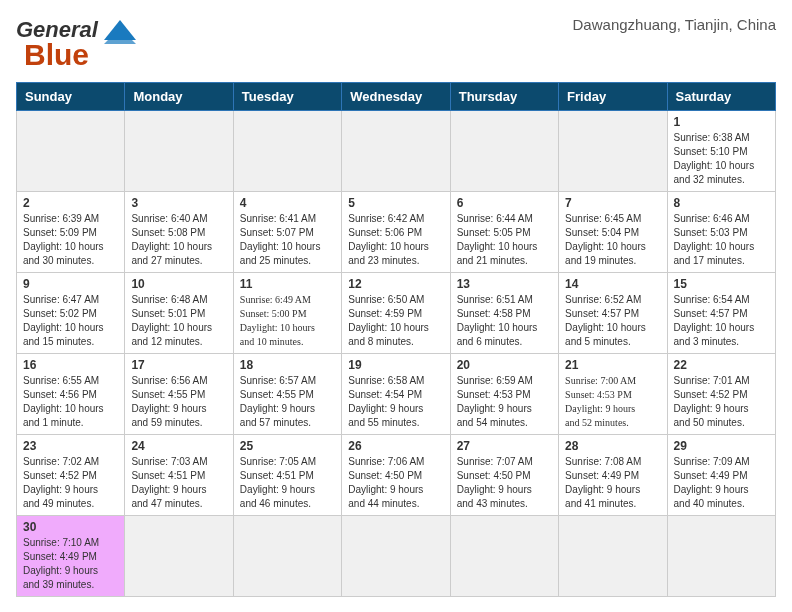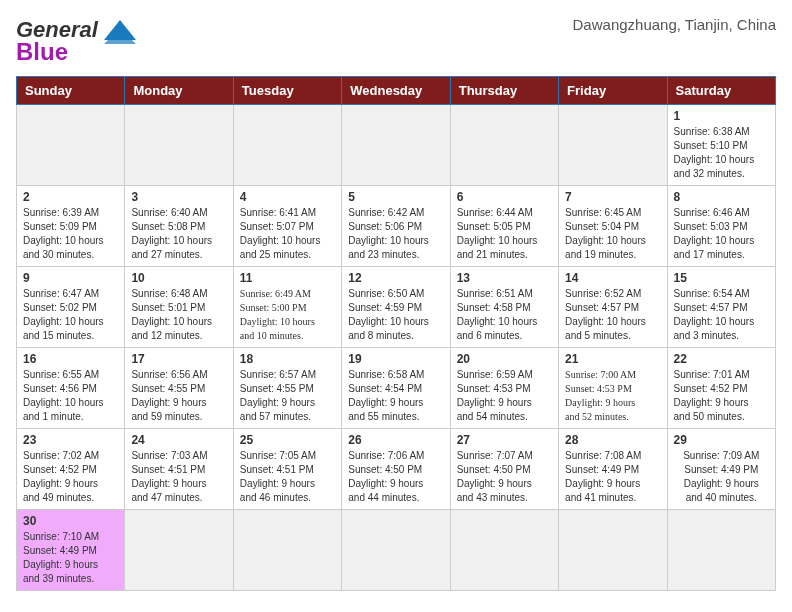--- a/index.html
+++ b/index.html
@@ -32,21 +32,21 @@
     .location-title {
       font-size: 15px;
       color: #555;
     }
     .calendar-table {
       width: 100%;
       border-collapse: collapse;
       border: 1px solid #ccc;
     }
     .calendar-table th {
-      background-color: #7f1d1d;
+      background-color: #0c4a6e;
       color: #fff;
       text-align: left;
       padding: 6px 8px;
       font-size: 13px;
       font-weight: bold;
       border: 1px solid #2e75b6;
     }
     .calendar-table td {
       vertical-align: top;
       border: 1px solid #ccc;
@@ -83,21 +83,21 @@
 
 <div class="header-area">
   <div class="logo">
     <div style="display:flex;align-items:center;">
       <span style="font-size:22px;font-weight:bold;color:#333;font-style:italic;">General</span>
       <svg width="38" height="28" viewBox="0 0 38 28" style="margin-left:2px;">
         <polygon points="4,24 20,4 36,24" fill="#1a7abf"></polygon>
         <polygon points="4,28 20,12 36,28" fill="#1a7abf" opacity="0.7"></polygon>
       </svg>
     </div>
-    <span style="font-size:24px;font-weight:bold;color:#a21caf;margin-top:-6px;margin-left:0;">Blue</span>
+    <span style="font-size:30px;font-weight:bold;color:#c2410c;margin-top:-6px;margin-left:8px;">Blue</span>
   </div>
   <div class="title-area">
     <div class="location-title">Dawangzhuang, Tianjin, China</div>
   </div>
 </div>
 
 <table class="calendar-table">
   <thead>
     <tr>
     <th>Sunday</th>
@@ -316,21 +316,21 @@
         </td>
         <td>
           <span class="day-number">28</span>
           <div class="day-info" style="white-space: pre-line;">Sunrise: 7:08 AM
 Sunset: 4:49 PM
 Daylight: 9 hours
 and 41 minutes.</div>
         </td>
         <td>
           <span class="day-number">29</span>
-          <div class="day-info" style="white-space: pre-line; text-align: center;">Sunrise: 7:09 AM
+          <div class="day-info" style="white-space: pre-line;">Sunrise: 7:09 AM
 Sunset: 4:49 PM
 Daylight: 9 hours
 and 40 minutes.</div>
         </td>
       </tr>
       <tr class="last-row">
         <td class="has-data">
           <span class="day-number">30</span>
           <div class="day-info" style="white-space: pre-line;">Sunrise: 7:10 AM
 Sunset: 4:49 PM

